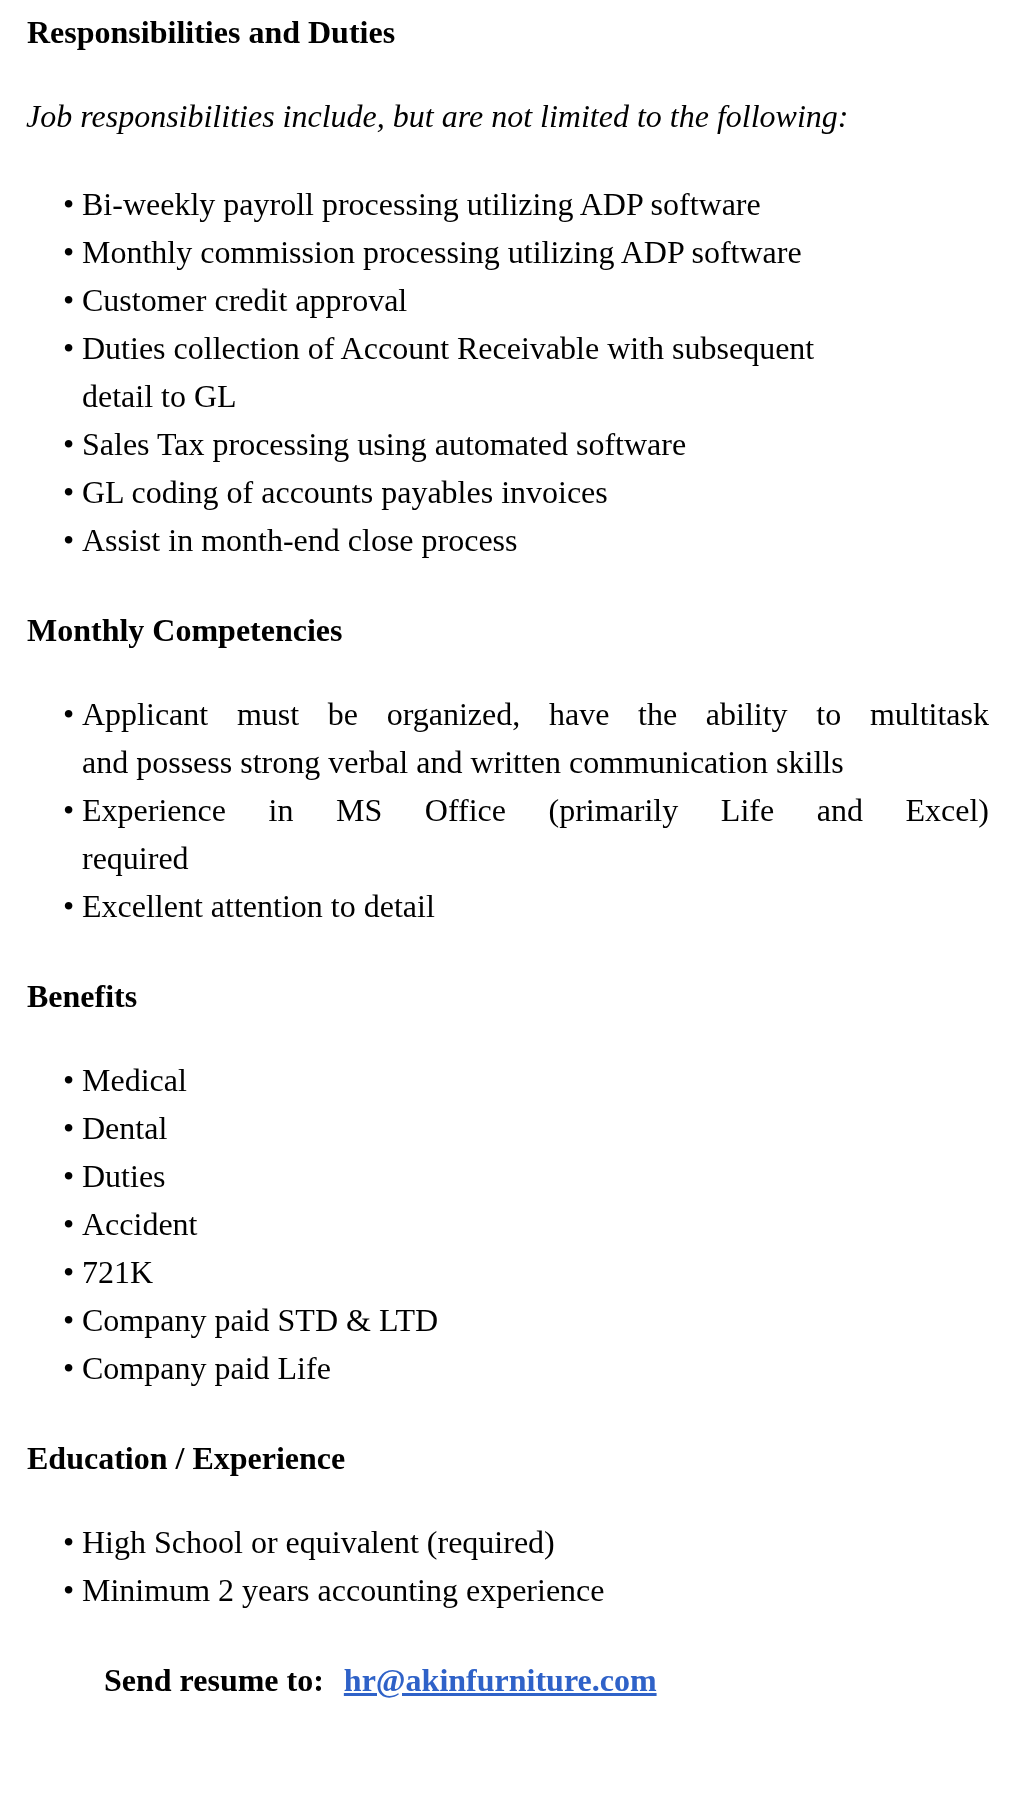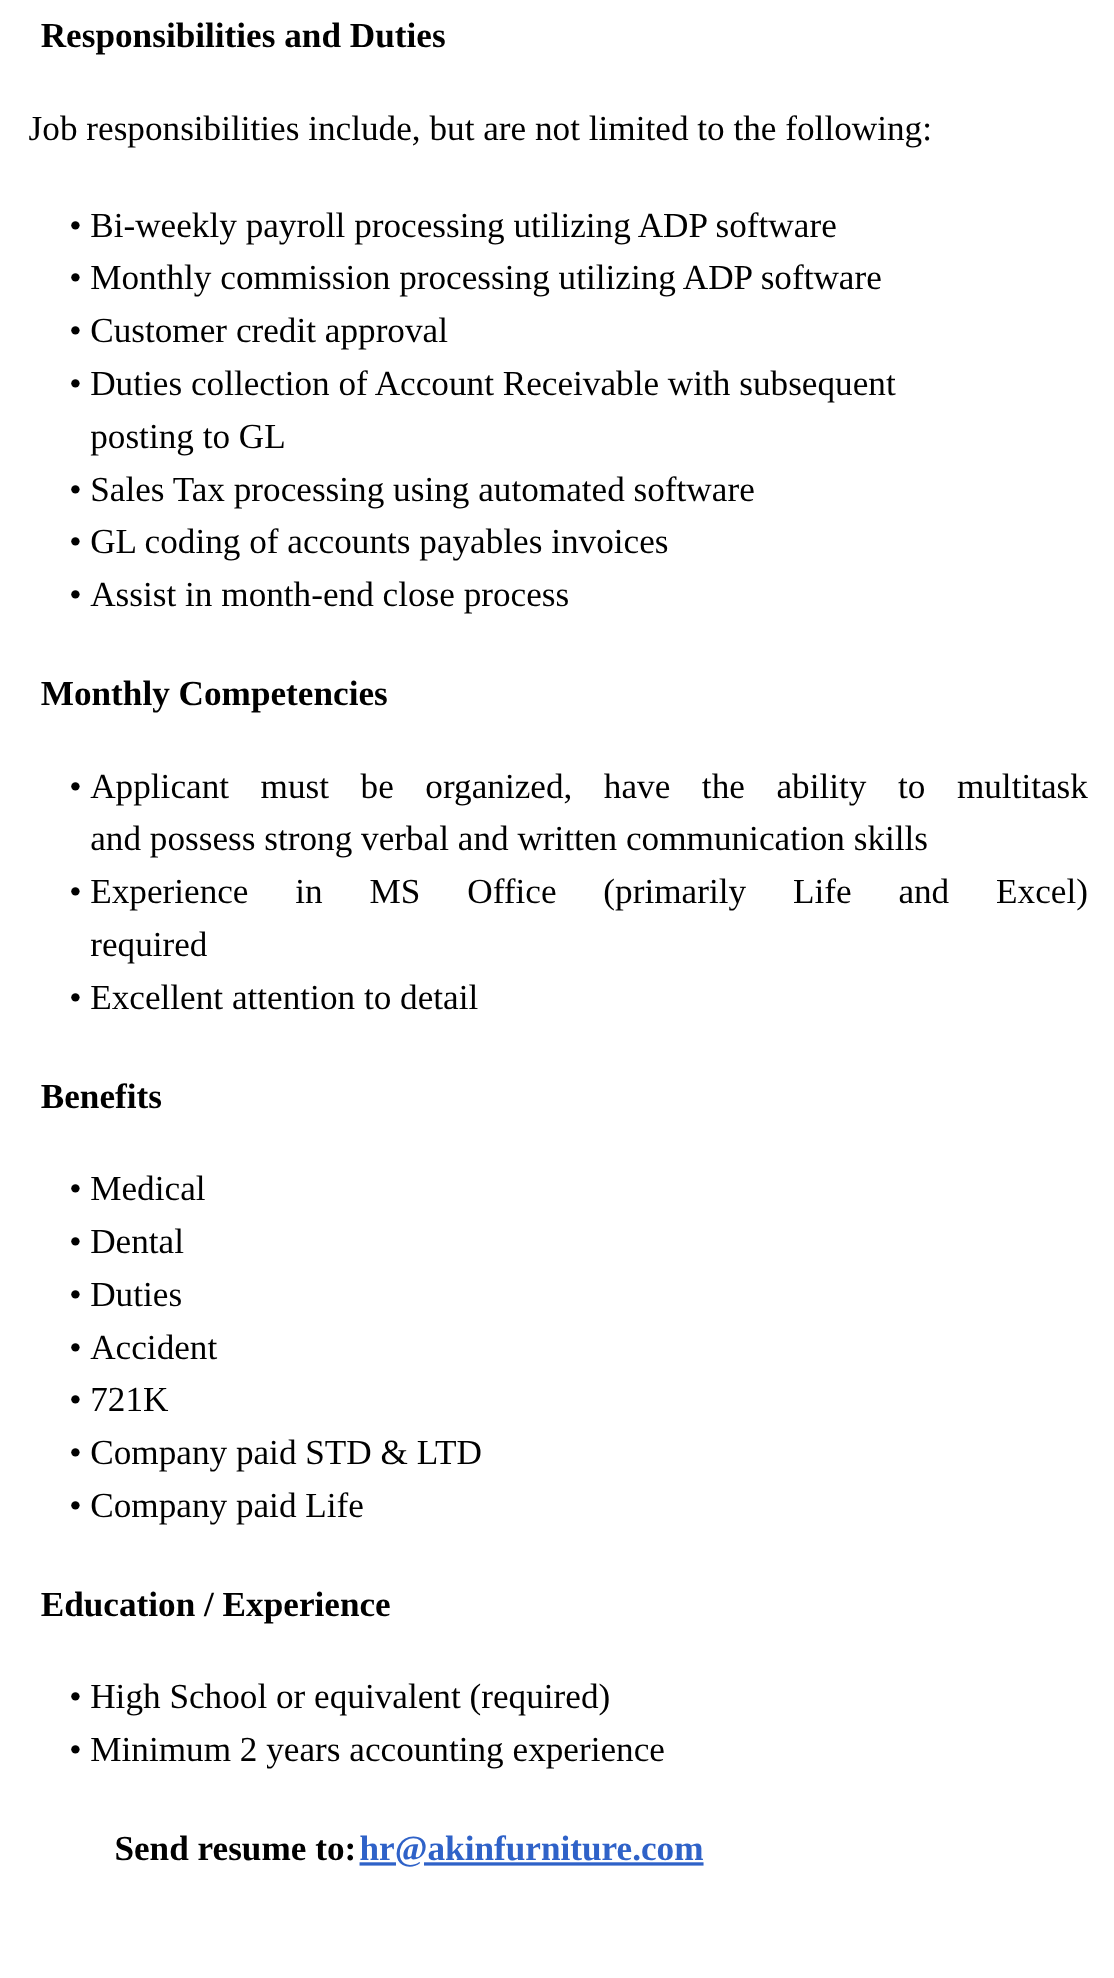--- a/index.html
+++ b/index.html
@@ -16,25 +16,26 @@
   main.doc {
     box-sizing: border-box;
     width: 100%;
     height: 100%;
     padding: 10px 24px 0 26px;
   }
   h2.section-heading {
     font-size: 32px;
     font-weight: bold;
     line-height: 44px;
-    margin: 0 0 38px 11px;
+    margin: 0 0 38px 1px;
   }
   p.intro {
     line-height: 48px;
     margin: 0 0 40px 0;
+    font-style: italic;
   }
   ul.bullet-list {
     list-style: none;
     margin: 0 0 44px 0;
     padding: 0;
   }
   ul.bullet-list li {
     position: relative;
     padding-left: 56px;
     line-height: 48px;
@@ -53,21 +54,21 @@
   }
   p.footer-line {
     margin: 40px 0 0 0;
     padding-left: 78px;
     font-weight: bold;
     line-height: 44px;
   }
   a.email-link {
     font-weight: bold;
     text-decoration: underline;
-    margin-left: 3px;
+    margin-left: 20px;
   }
 </style>
 </head>
 <body>
 
 <main class="doc">
   <div id="sections">
       <h2 class="section-heading">Responsibilities and Duties</h2>
       <p class="intro">Job responsibilities include, but are not limited to the following:</p>
       <ul class="bullet-list">
@@ -75,21 +76,21 @@
           <div class="line">Bi-weekly payroll processing utilizing ADP software</div>
         </li>
         <li>
           <div class="line">Monthly commission processing utilizing ADP software</div>
         </li>
         <li>
           <div class="line">Customer credit approval</div>
         </li>
         <li>
           <div class="line">Duties collection of Account Receivable with subsequent</div>
-          <div class="line">posting to GL</div>
+          <div class="line">detail to GL</div>
         </li>
         <li>
           <div class="line">Sales Tax processing using automated software</div>
         </li>
         <li>
           <div class="line">GL coding of accounts payables invoices</div>
         </li>
         <li>
           <div class="line">Assist in month-end close process</div>
         </li>

